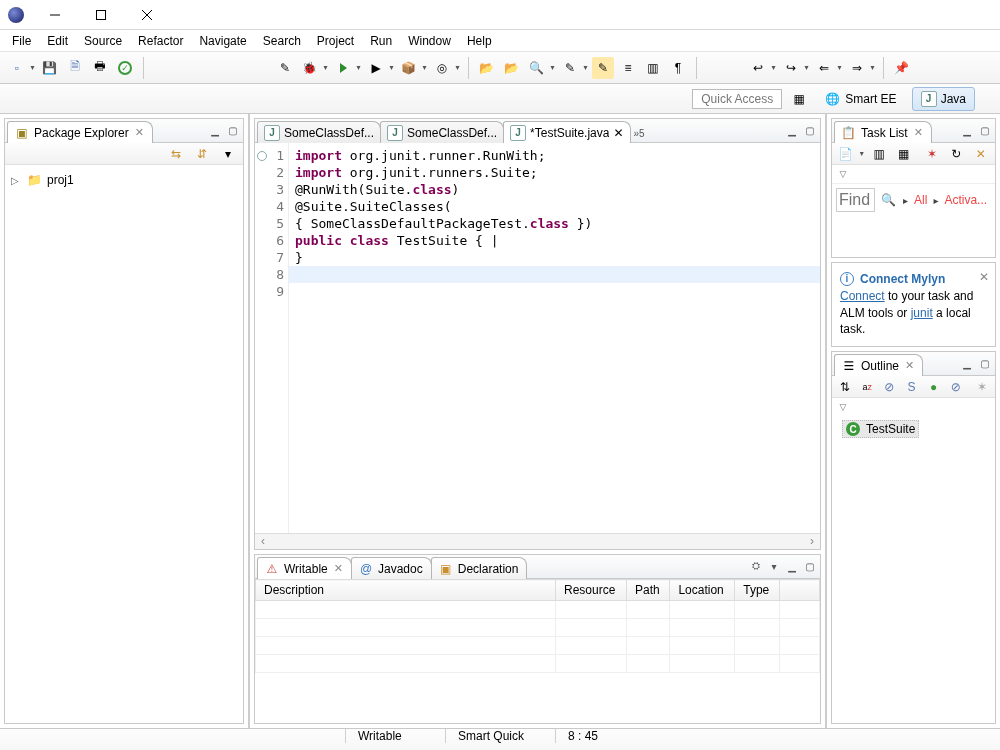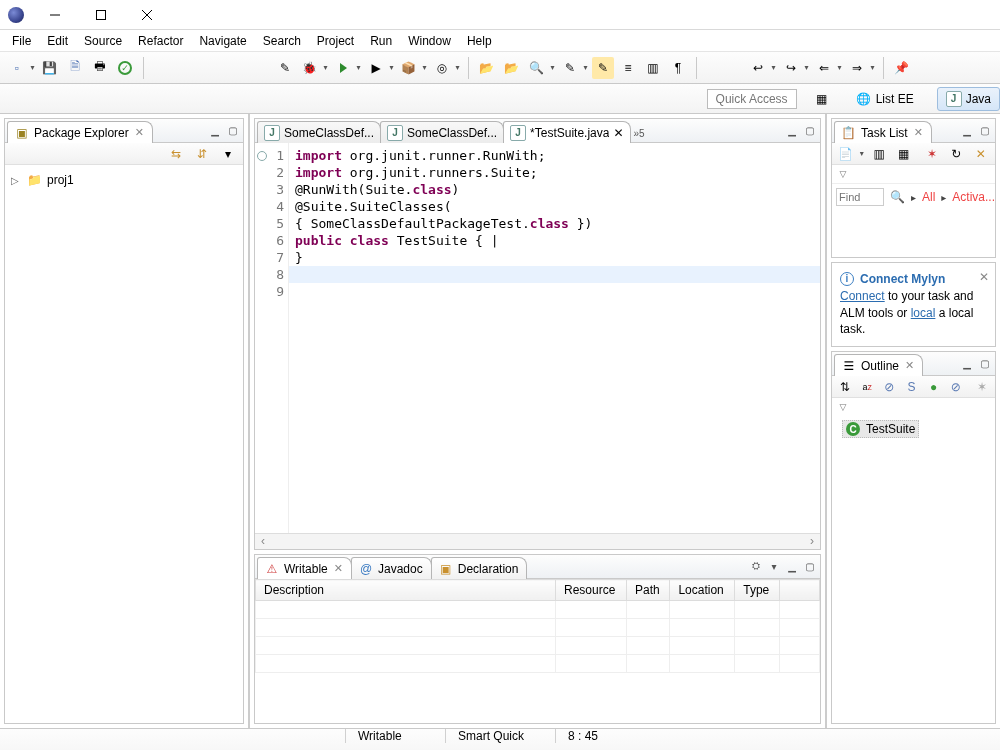--- a/index.html
+++ b/index.html
@@ -11,21 +11,21 @@
 .winbtns{display:flex}
 .winbtn{width:46px;height:30px;display:flex;align-items:center;justify-content:center;color:#000}
 
 .menubar{height:22px;display:flex;align-items:center;padding:0 4px;border-bottom:1px solid #e5e5e5}
 .menuitem{padding:2px 8px}
 
 .toolbar{height:32px;background:linear-gradient(#fdfdfd,#f3f3f3);border-bottom:1px solid #c9c9c9;display:flex;align-items:center;padding:0 6px;gap:3px;position:relative}
 .tbsep{width:1px;height:22px;background:#c9c9c9;margin:0 4px}
 .tbtn{width:22px;height:22px;display:flex;align-items:center;justify-content:center;border-radius:2px;position:relative}
 .dd{width:7px;display:flex;align-items:center;justify-content:center;color:#555;font-size:8px;margin-left:-2px}
-.persp-row{height:30px;background:linear-gradient(#fdfdfd,#f3f3f3);border-bottom:1px solid #c9c9c9;display:flex;align-items:center;justify-content:flex-end;padding:0 0;gap:14px}
+.persp-row{height:30px;background:linear-gradient(#fdfdfd,#f3f3f3);border-bottom:1px solid #c9c9c9;display:flex;align-items:center;justify-content:flex-end;padding:0 25px;gap:6px}
 .qa{border:1px solid #bbb;background:#fff;padding:2px 8px;color:#777;font-style:normal}
 .persp-btn{display:flex;align-items:center;gap:4px;padding:3px 8px;border:1px solid transparent;border-radius:3px}
 .persp-btn.active{background:linear-gradient(#eaf2fb,#d5e6f8);border-color:#9dbdde}
 
 .workspace{display:flex;height:calc(100% - 30px - 22px - 32px - 30px - 22px)}
 .left-pane{width:250px;border-right:2px solid #ccc;display:flex;flex-direction:column;padding:4px}
 .center-pane{flex:1;display:flex;flex-direction:column;min-width:0}
 .right-pane{width:175px;border-left:2px solid #ccc;display:flex;flex-direction:column;padding:4px;gap:4px}
 
 .view{border:1px solid #c9c9c9;display:flex;flex-direction:column;background:#fff;min-height:0}
@@ -65,21 +65,21 @@
 .tbl th{text-align:left;font-weight:normal;background:linear-gradient(#fdfdfd,#f0f0f0);border:1px solid #dcdcdc;padding:3px 8px}
 .tbl td{border:1px solid #eee;height:18px}
 .items-lbl{padding:3px 6px;color:#333}
 
 .mylyn{border:1px solid #c9c9c9;padding:8px;font-size:12px;line-height:1.4;position:relative}
 .mylyn .title-row{display:flex;align-items:center;gap:6px;color:#2b6cb0;font-weight:bold}
 .mylyn .info{width:14px;height:14px;border:1px solid #3b7ec2;border-radius:50%;color:#3b7ec2;font-size:10px;display:flex;align-items:center;justify-content:center;font-weight:bold}
 .mylyn a{color:#2b6cb0;text-decoration:underline}
 .mylyn .xc{position:absolute;right:6px;top:6px;color:#888;font-size:12px}
 .findrow{display:flex;align-items:center;gap:6px;padding:4px;border-top:1px solid #eee}
-.findrow input{width:48px;font-size:11px;border:1px solid #ccc;padding:2px}
+.findrow input{width:39px;font-size:16px;border:1px solid #ccc;padding:2px}
 .findrow .arrow{color:#444;font-size:10px}
 .findrow .link{color:#ef4444}
 .outline-body{padding:4px 4px 4px 10px}
 .outline-item{display:flex;align-items:center;gap:6px;padding:1px 3px;background:#e8e8e8;border:1px dotted #bbb;width:fit-content}
 
 .statusbar{height:36px;border-top:1px solid #c9c9c9;display:flex;align-items:flex-start;background:linear-gradient(#fdfdfd,#f3f3f3)}
 .sb-cell{border-left:1px solid #d0d0d0;padding:0 12px;display:flex;align-items:center}
 .sb-spacer{flex:1}
 
 .ico{width:16px;height:16px;display:inline-flex;align-items:center;justify-content:center;font-size:12px}
@@ -199,21 +199,21 @@
     <span class="dd">▾</span>
   <span class="tbsep"></span>
   <span class="tbtn">📌</span>
 </div>
 
 <div class="persp-row">
   <span class="qa">Quick Access</span>
   <span class="tbtn">▦</span>
   <span class="persp-btn">
     <span class="ico">🌐</span>
-    <span>List EE</span>
+    <span>Smart EE</span>
   </span>
   <span class="persp-btn active">
     <span class="ico j">J</span>
     <span>Java</span>
   </span>
 </div>
 
 <div class="workspace">
 
   <div class="left-pane">
@@ -394,21 +394,21 @@
       </div>
     </div>
 
     <div class="mylyn">
       <span class="xc">✕</span>
       <div class="title-row">
         <span class="info">i</span>
         <span>Connect Mylyn</span>
       </div>
       <div>
-        <a href="#">Connect</a><span> to your task and ALM tools or </span><a href="#">local</a><span> a local task.</span>
+        <a href="#">Connect</a><span> to your task and ALM tools or </span><a href="#">junit</a><span> a local task.</span>
       </div>
     </div>
 
     <div class="view" style="flex:1">
       <div class="view-tabrow">
         <div class="vtab active">
           <span class="ico">☰</span>
           <span>Outline</span>
           <span class="xclose">✕</span>
         </div>

